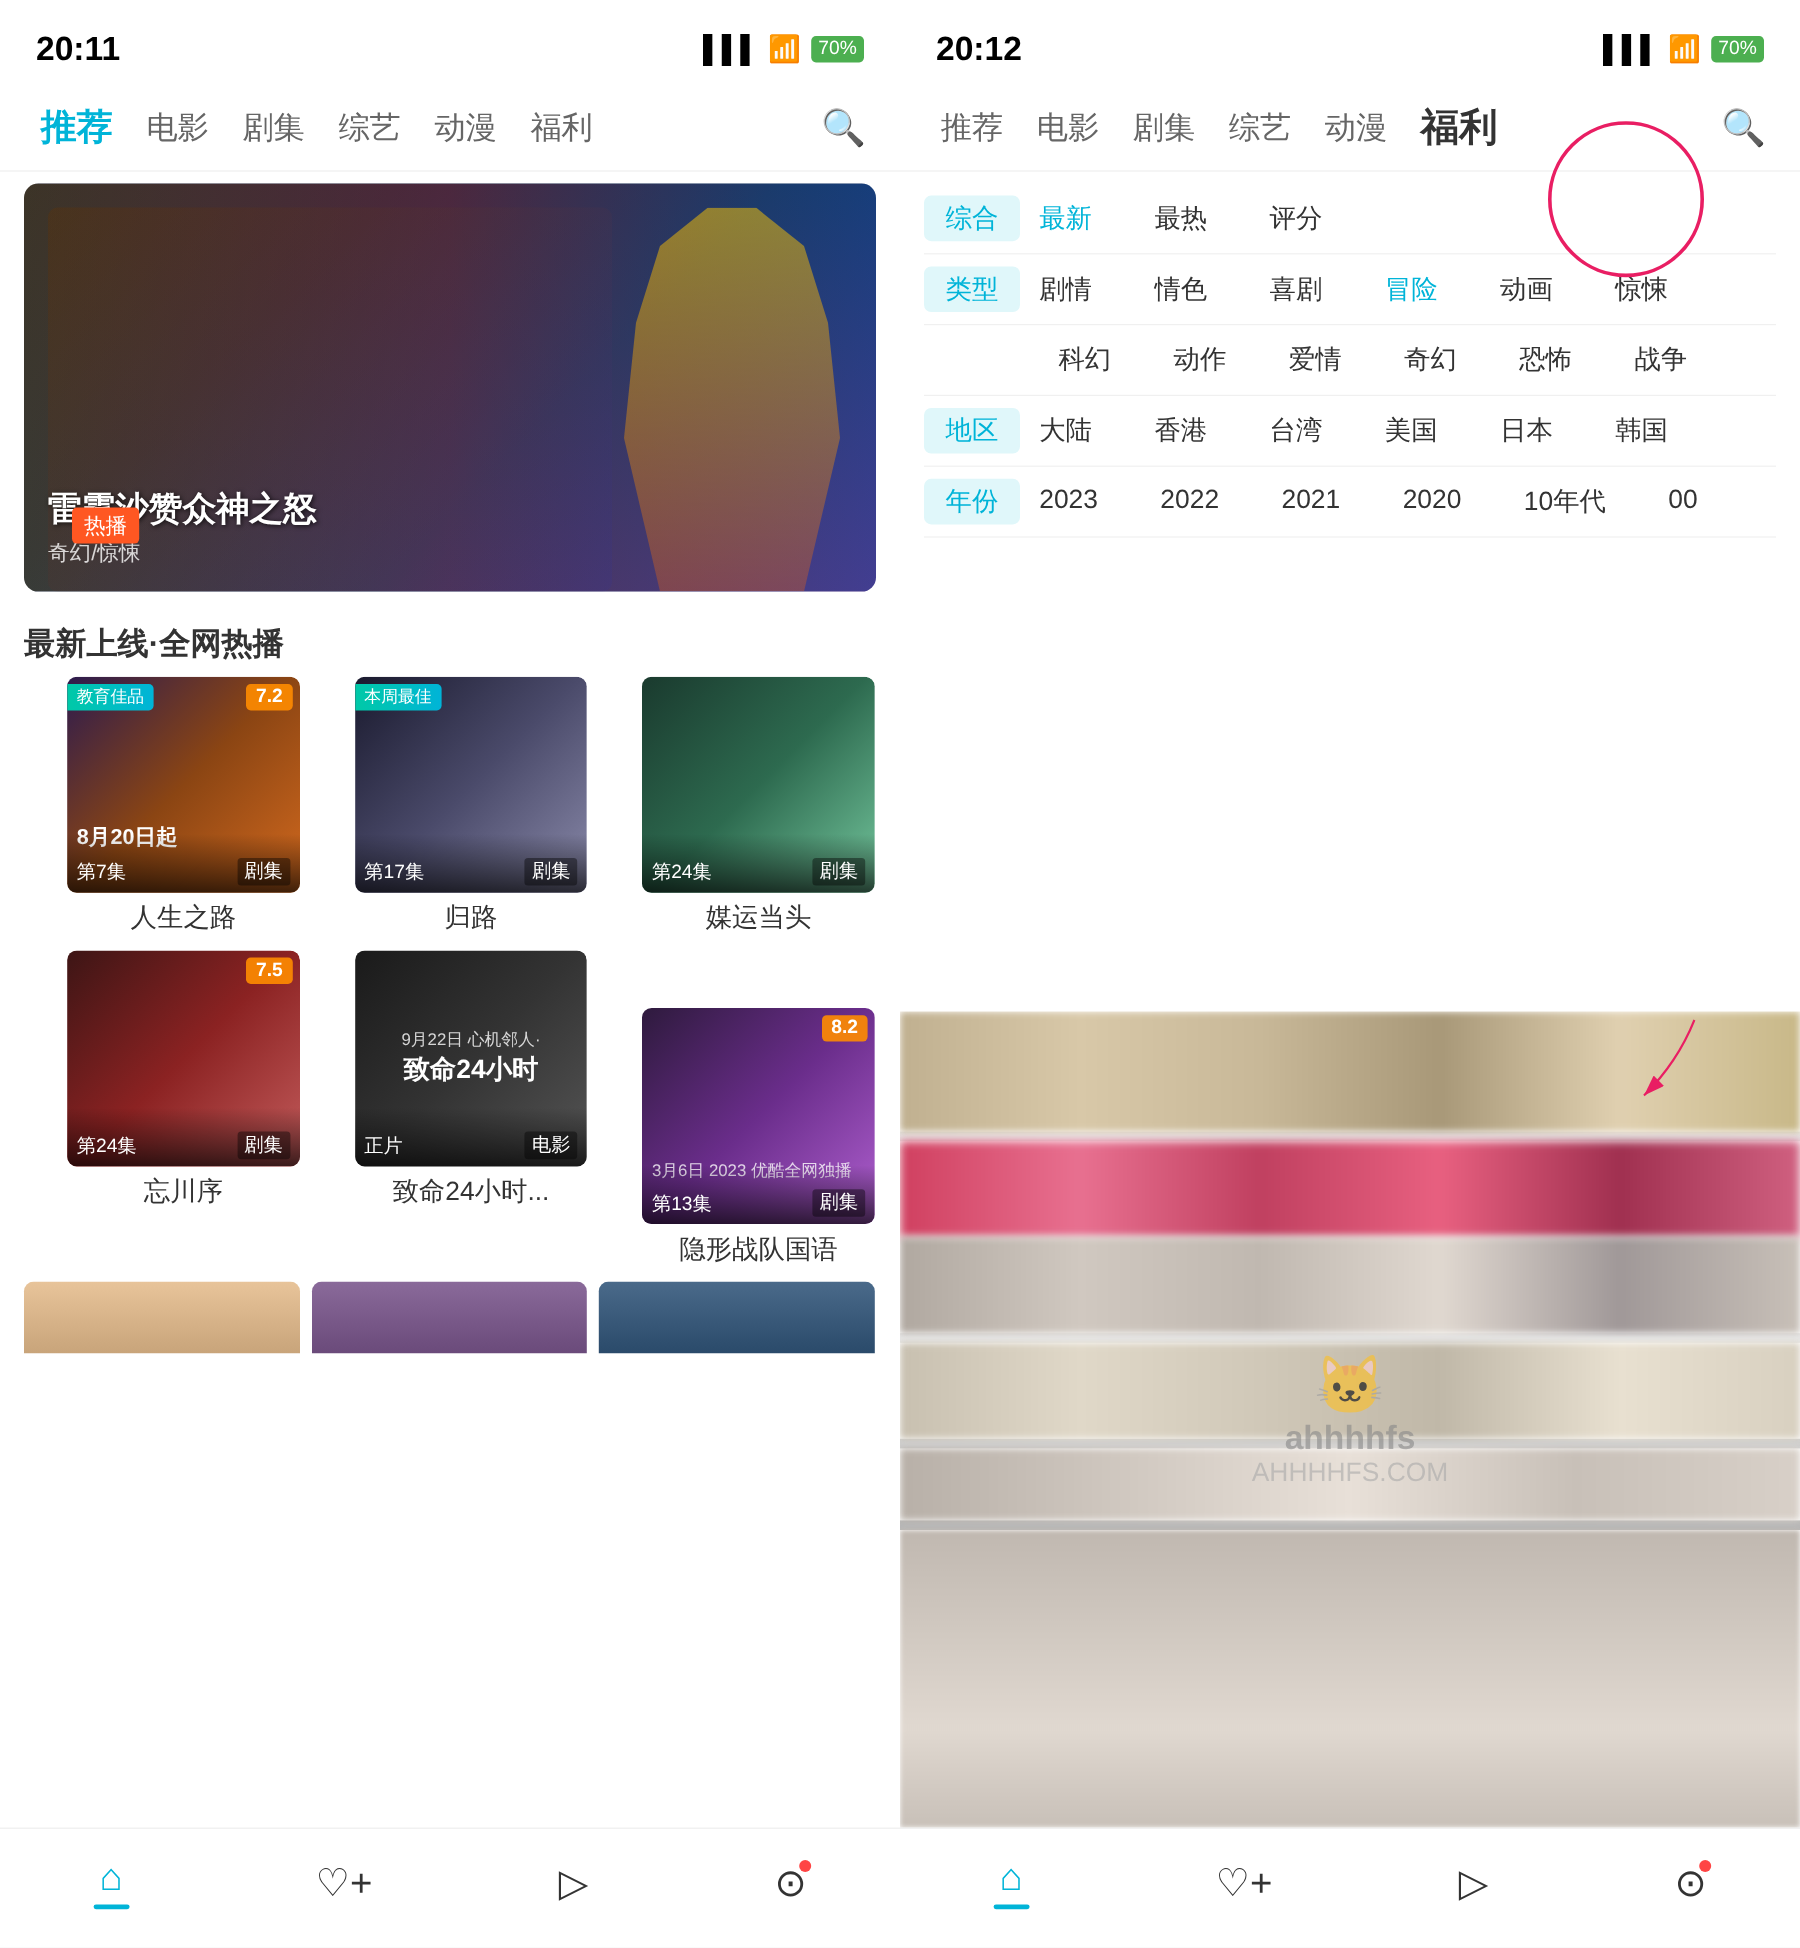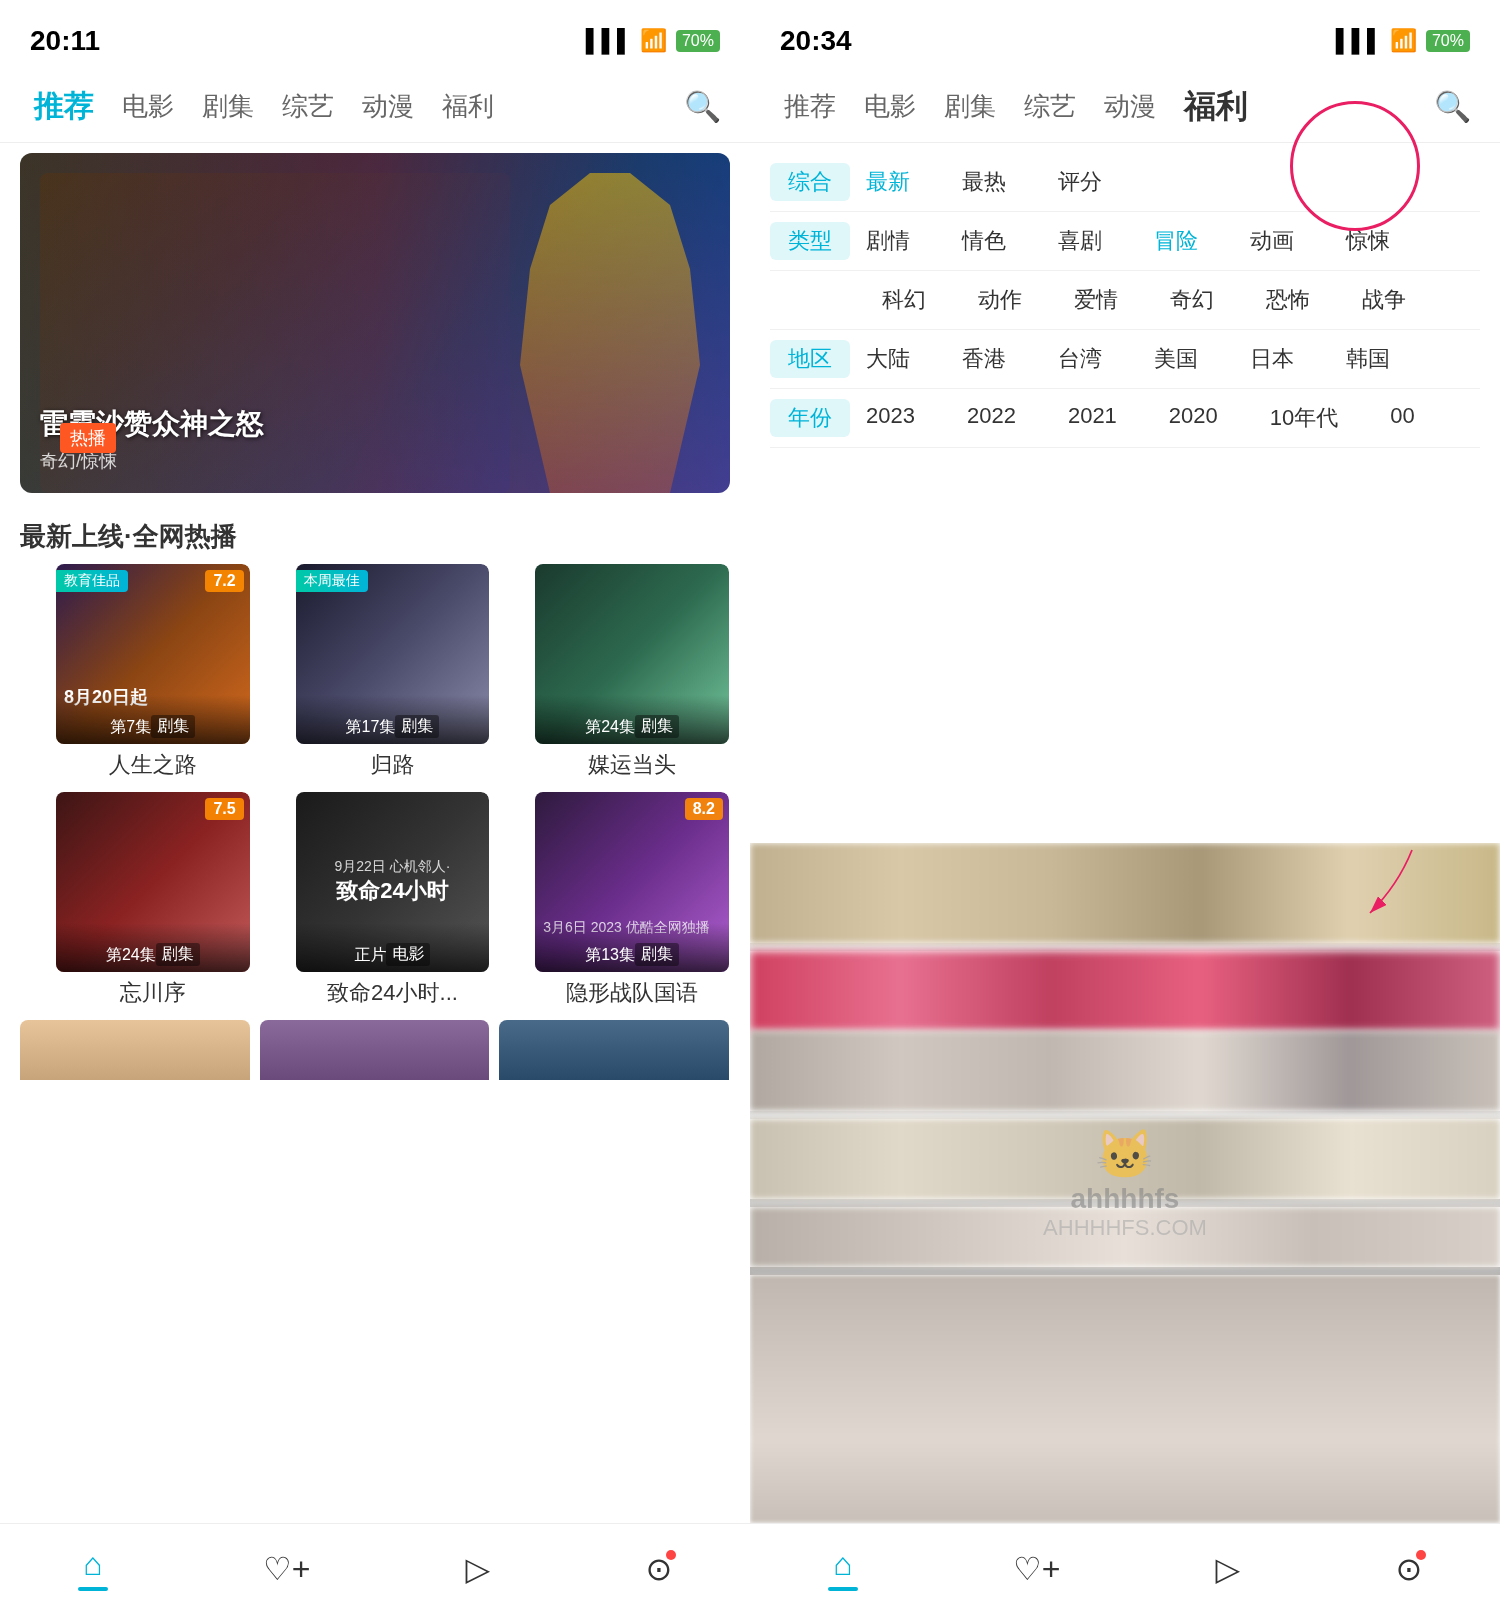--- a/index.html
+++ b/index.html
@@ -184,21 +184,21 @@
       border-radius: 0 4px 4px 0;
     }
     .movie-info-bottom {
       position: absolute;
       bottom: 0;
       left: 0;
       right: 0;
       background: linear-gradient(to top, rgba(0,0,0,0.7), transparent);
       padding: 20px 8px 6px;
       display: flex;
-      justify-content: center;
+      justify-content: space-between;
       align-items: flex-end;
     }
     .movie-episode {
       color: #fff;
       font-size: 16px;
     }
     .movie-type {
       color: #fff;
       font-size: 16px;
       background: rgba(0,0,0,0.4);
@@ -253,21 +253,21 @@
       background: #00b4d8;
       border-radius: 2px;
     }
 
     
     .card-bg-1 { background: linear-gradient(135deg, #2d1b4e, #8b4513, #d2691e); }
     .card-bg-2 { background: linear-gradient(135deg, #1a1a2e, #4a4a6a, #8a8aaa); }
     .card-bg-3 { background: linear-gradient(135deg, #1a3a2e, #2d6a4f, #74c69d); }
     .card-bg-4 { background: linear-gradient(135deg, #3d1515, #8b2222, #c45c5c); }
     .card-bg-5 { background: linear-gradient(135deg, #1a1a1a, #333, #555); }
-    .card-bg-6 { background: linear-gradient(135deg, #2e1a3d, #6a2d8b, #b060d0); }
+    .card-bg-6 { background: linear-gradient(135deg, #2e1a3d, #6a2d8b, #b060d0); margin-top: 48px; }
 
     
     .phone-screen-right {
       width: 750px;
       height: 1623px;
       background: #fff;
       display: flex;
       flex-direction: column;
       overflow: hidden;
       position: relative;
@@ -493,21 +493,21 @@
     <div class="bottom-nav-item">
       <span class="bottom-nav-icon">⊙</span>
       <div class="bottom-nav-dot"></div>
     </div>
   </div>
 </div>
 
 <div class="phone-screen-right">
 
   <div class="status-bar">
-    <span class="status-time">20:34</span>
+    <span class="status-time">20:12</span>
     <div class="status-icons">
       <span>▌▌▌</span>
       <span>📶</span>
       <span class="battery-badge">70%</span>
     </div>
   </div>
 
   <div class="nav-bar" style="position:relative;">
     <span class="nav-item">推荐</span>
     <span class="nav-item">电影</span>

